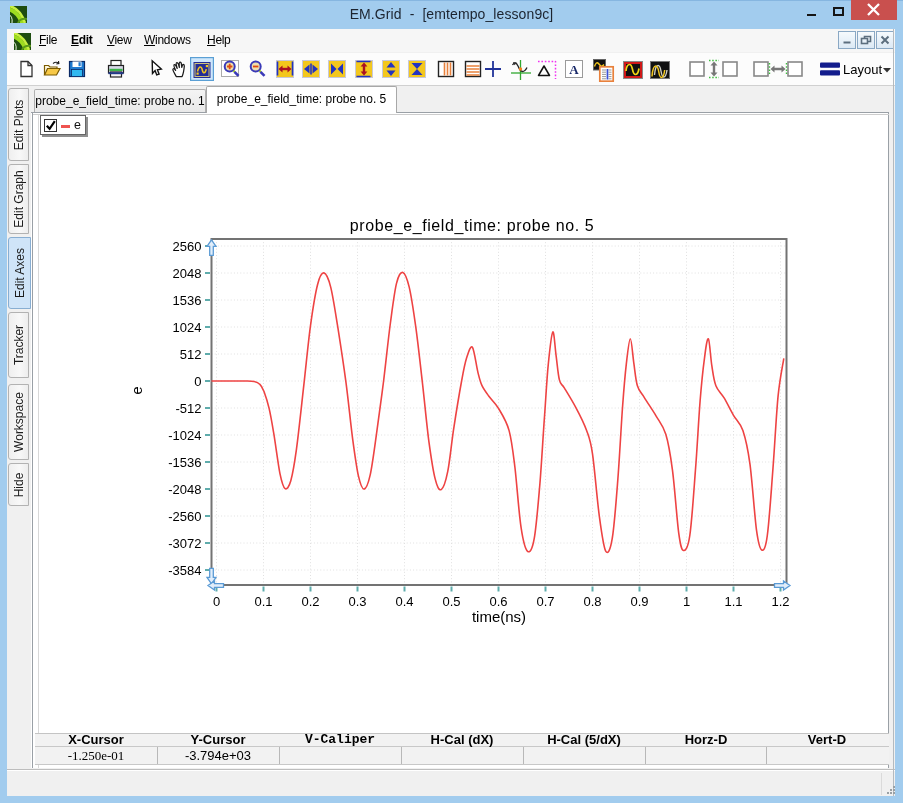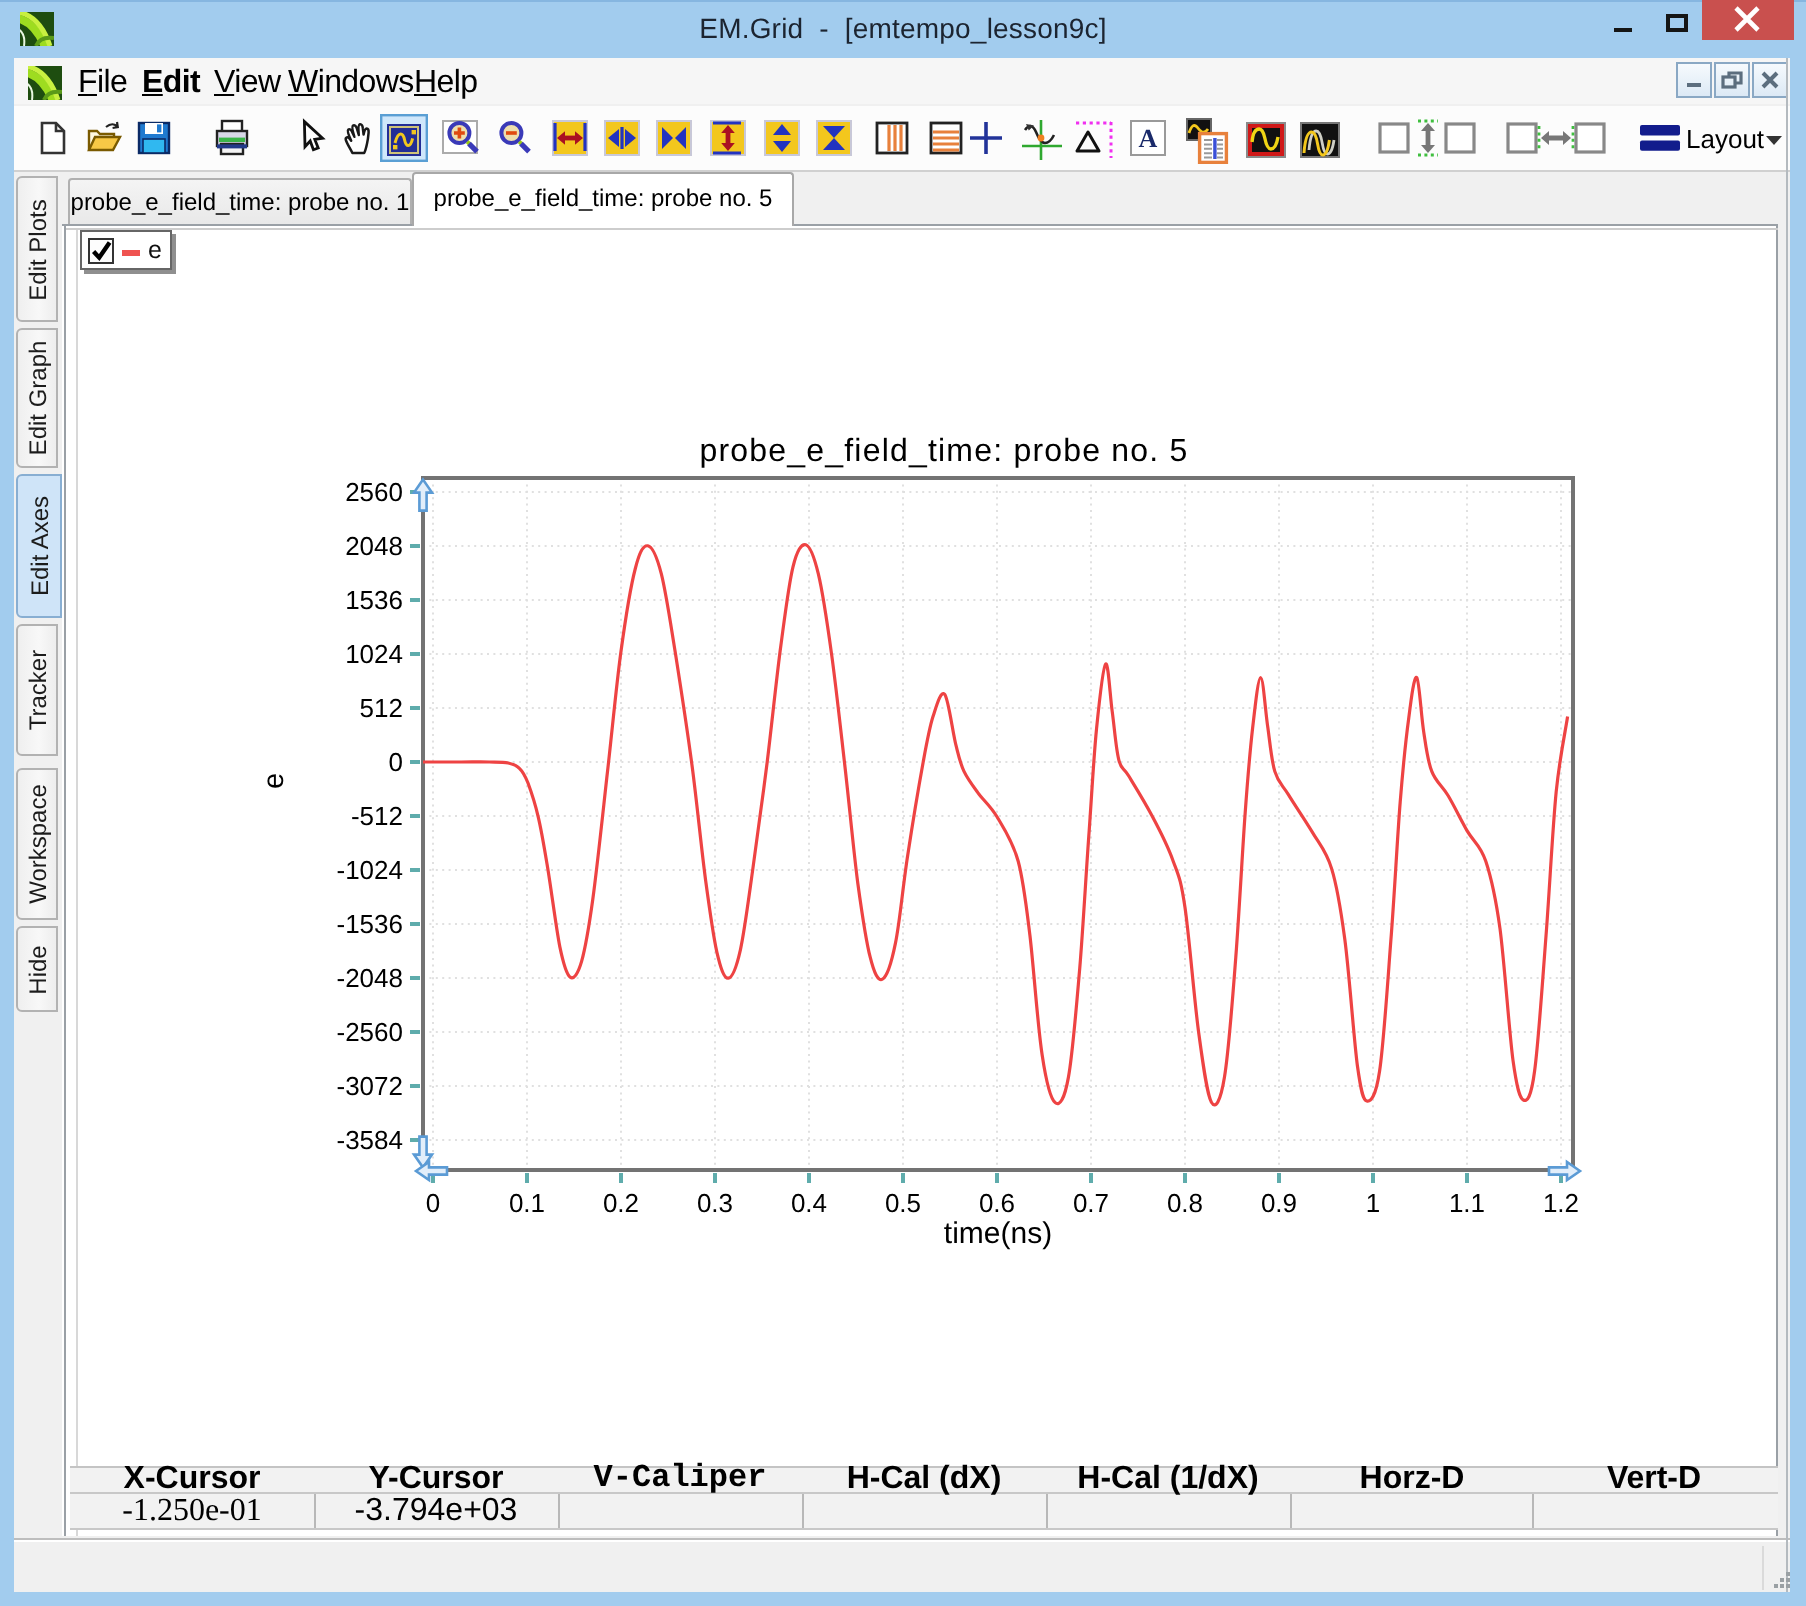--- a/index.html
+++ b/index.html
@@ -8,21 +8,21 @@
 .abs { position:absolute; }
 
 #titlebar { left:0; top:0; width:903px; height:29px; background:#a2ccee; border-top:1px solid #86b6e0; }
 #title-text { left:0; top:0; width:903px; height:29px; line-height:28px; text-align:center;
   font-size:14px; letter-spacing:0.1px; color:#1c2430; }
 #btn-min { left:807px; top:14px; width:9px; height:2px; background:#151515; }
 #btn-max { left:833px; top:7px; width:11px; height:9px; border:2px solid #151515; }
 #btn-close { left:851px; top:0; width:46px; height:20px; background:#c9504e; }
 #inner { left:7px; top:29px; width:888px; height:767px; background:#f0f0f0; }
 #menubar { left:7px; top:29px; width:888px; height:23px; background:#f6f6f6; }
-.menu-item { position:absolute; top:33px; font-size:16px; letter-spacing:-0.3px; color:#000; }
+.menu-item { position:absolute; top:33px; font-size:12px; letter-spacing:-0.3px; color:#000; }
 .menu-item u { text-decoration:underline; }
 #toolbar { left:7px; top:52px; width:888px; height:34px; background:#fcfcfc;
   border-bottom:1px solid #d0d0d0; border-top:1px solid #f0f0f0;}
 
 .mdib { position:absolute; top:31px; width:18px; height:18px; border:1px solid #8aa8c4;
   background:linear-gradient(#f6fafd,#dce9f5); color:#5c6e7e; text-align:center;
   font-size:11px; line-height:16px; font-weight:bold;}
 .tab1 { left:34px; top:89px; width:172px; height:24px; white-space:nowrap; overflow:hidden; background:linear-gradient(#f4f4f4,#e8e8e8);
   border:1px solid #b0b0b0; border-bottom:none; border-radius:2px 2px 0 0;
   font-size:12px; text-align:center; line-height:23px; color:#000; }
@@ -37,21 +37,21 @@
 .stab-sel { width:23px; background:#cfe4f8; border-color:#88aed2; }
 
 #content { left:31px; top:112px; width:858px; height:656px; background:#fff;
   border-top:1px solid #9aa0a6; border-right:1px solid #9aa0a6; }
 #legend { left:40px; top:115px; width:46px; height:20px; background:#fff;
   border:1px solid #666; box-shadow:2px 2px 0 #8f8f8f; z-index:5;}
 #legend .cb { position:absolute; left:3px; top:3px; width:13px; height:13px; border:1px solid #333; background:#fdfdfd;}
 #legend .dash { position:absolute; left:20px; top:9px; width:9px; height:2.5px; background:#ef5350;}
 #legend .lab { position:absolute; left:33px; top:2px; font-size:12.5px; color:#101010;}
 
-#btable { left:31px; top:733px; width:858px; height:33px; font-size:16px; }
+#btable { left:31px; top:733px; width:858px; height:33px; font-size:13px; }
 .bh { position:absolute; top:0; height:13px; line-height:13px; text-align:center; font-weight:bold; color:#000;}
 .bv { position:absolute; top:14px; height:18px; line-height:17px; text-align:center; color:#000; }
 #statusline { left:7px; top:769px; width:888px; height:2px;
   border-top:1px solid #bdbdbd; border-bottom:1px solid #fff; }
 #statusbar { left:7px; top:771px; width:888px; height:25px; background:#f0f0f0; }
 </style>
 </head>
 <body>
 
 <div class="abs" id="titlebar"></div>
@@ -388,21 +388,21 @@
 <div class="abs" style="left:38px;top:114px;width:1px;height:654px;background:#d8d8d8;"></div>
 <div class="abs" style="left:33px;top:114px;width:856px;height:1px;background:#cdcdcd;"></div>
 
 <div class="abs" id="btable">
     <div class="abs" style="left:4px;top:0;width:854px;height:13px;background:#f2f2f2;border-top:1px solid #c4c4c4;"></div>
 <div class="abs" style="left:4px;top:13px;width:854px;height:19px;background:#f2f2f2;border-top:1px solid #c8c8c8;border-bottom:1px solid #c8c8c8;"></div>
 <div class="bh" style="left:4px;width:122px;">X-Cursor</div>
 <div class="bh" style="left:126px;width:122px;">Y-Cursor</div>
 <div class="bh" style="left:248px;width:122px;font-family:Liberation Mono, monospace;">V-Caliper</div>
 <div class="bh" style="left:370px;width:122px;">H-Cal (dX)</div>
-<div class="bh" style="left:492px;width:122px;">H-Cal (1/dX)</div>
+<div class="bh" style="left:492px;width:122px;">H-Cal (5/dX)</div>
 <div class="bh" style="left:614px;width:122px;">Horz-D</div>
 <div class="bh" style="left:735px;width:122px;">Vert-D</div>
 <div class="bv" style="left:4px;width:122px;font-family:Liberation Serif, serif;">-1.250e-01</div>
 <div class="bv" style="left:126px;width:122px;">-3.794e+03</div>
 <div class="abs" style="left:126px;top:14px;width:1px;height:17px;background:#b8b8b8;"></div>
 <div class="bv" style="left:248px;width:122px;"></div>
 <div class="abs" style="left:248px;top:14px;width:1px;height:17px;background:#b8b8b8;"></div>
 <div class="bv" style="left:370px;width:122px;"></div>
 <div class="abs" style="left:370px;top:14px;width:1px;height:17px;background:#b8b8b8;"></div>
 <div class="bv" style="left:492px;width:122px;"></div>

